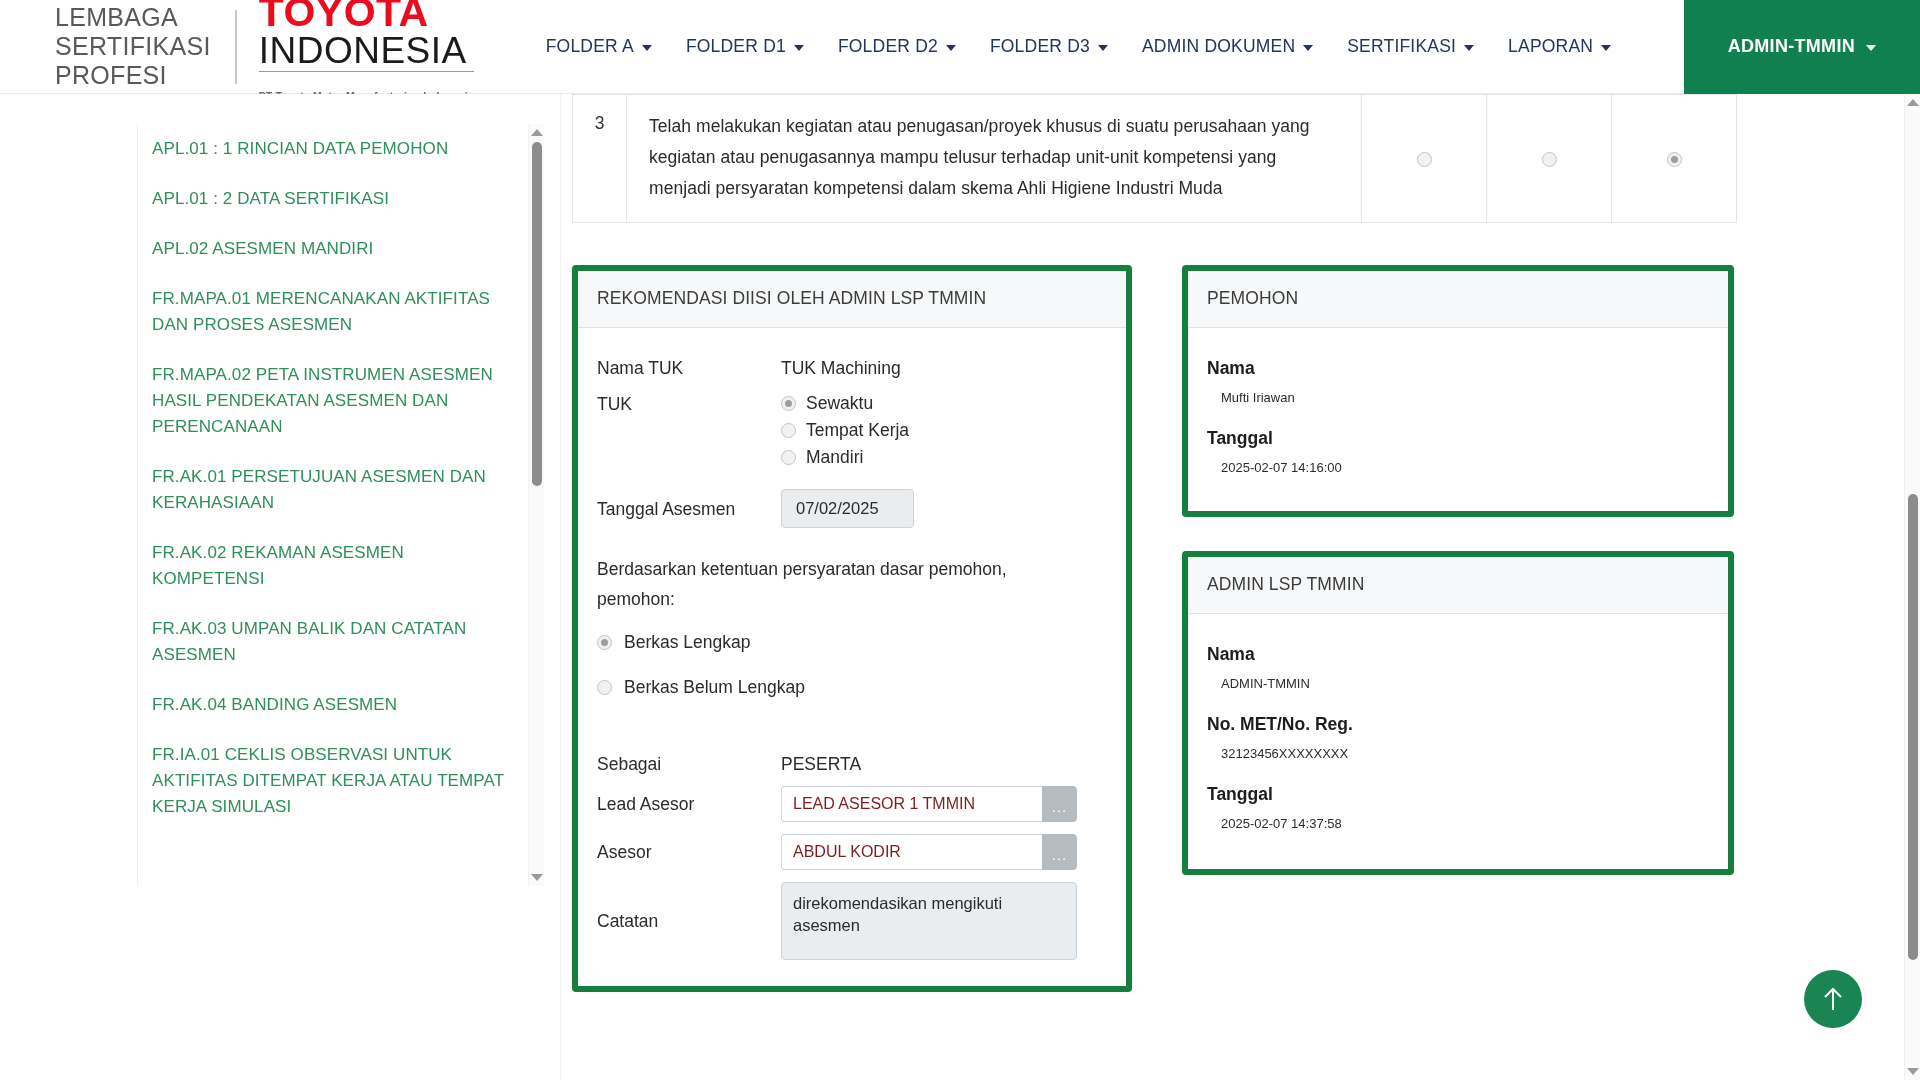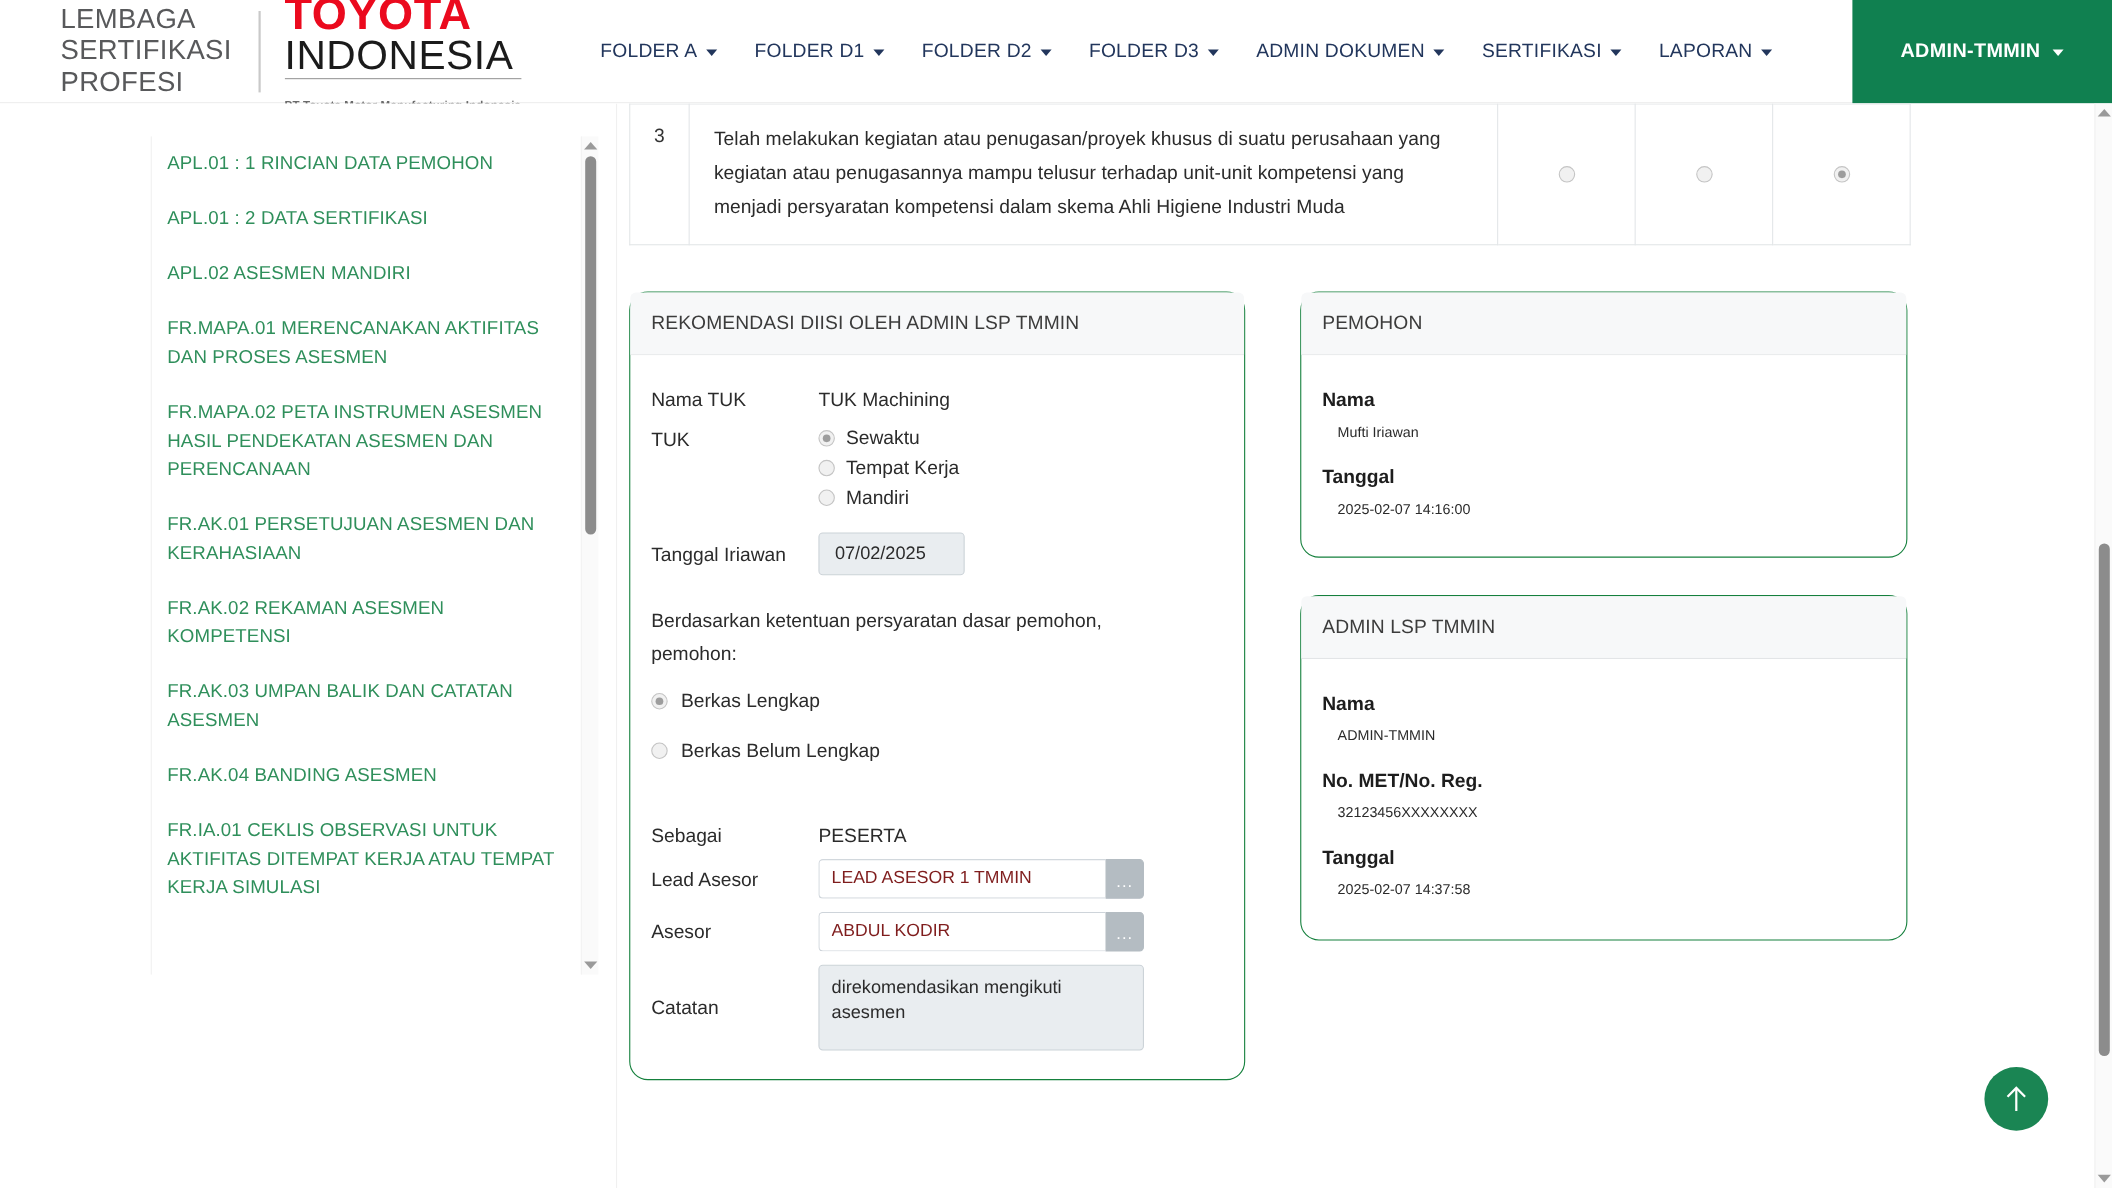--- a/index.html
+++ b/index.html
@@ -209,39 +209,40 @@
   
   .panels {
     display: flex;
     gap: 34px;
     margin-top: 42px;
   }
   .col-left { width: 560px; }
   .col-right { width: 568px; padding-left: 16px; }
 
   .card {
-    border: 1px solid #15803d;
-    border-radius: 17px;
+    border: 6px solid #15803d;
+    border-radius: 4px;
     background: #ffffff;
   }
   .card-head {
     background: #f7f8f9;
     border-bottom: 1px solid #e0e3e5;
     padding: 17px 19px 18px 19px;
     font-size: 17.5px;
     color: #3c3c3c;
     letter-spacing: .1px;
     border-radius: 5px 5px 0 0;
   }
   .card-body { padding: 26px 19px 26px 19px; }
 
   .frow {
     display: flex;
     align-items: flex-start;
     margin-bottom: 8px;
+    gap: 32px;
   }
   .flabel {
     width: 152px;
     flex: none;
     font-size: 17.5px;
     color: #2b2b2b;
     line-height: 28px;
   }
   .fval {
     font-size: 17.5px;
@@ -494,21 +495,21 @@
                     <span>Tempat Kerja</span>
                   </div>
                   <div class="radio-line">
                     <span class="radio"></span>
                     <span>Mandiri</span>
                   </div>
                 </div>
               </div>
 
               <div class="frow tall" style="margin-top:18px;">
-                <div class="flabel">Tanggal Iriawan</div>
+                <div class="flabel">Tanggal Asesmen</div>
                 <div class="date-box">07/02/2025</div>
               </div>
 
               <div class="para">Berdasarkan ketentuan persyaratan dasar pemohon, pemohon:</div>
 
               <div class="choice">
                 <span class="radio checked"></span>
                 <span>Berkas Lengkap</span>
               </div>
               <div class="choice" style="margin-bottom:52px;">

